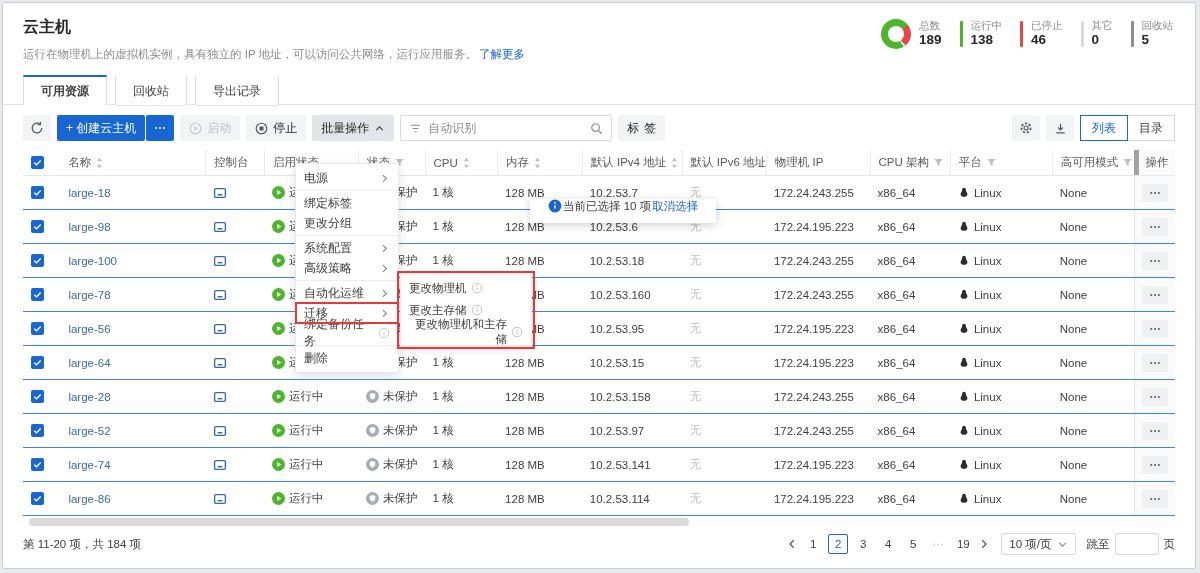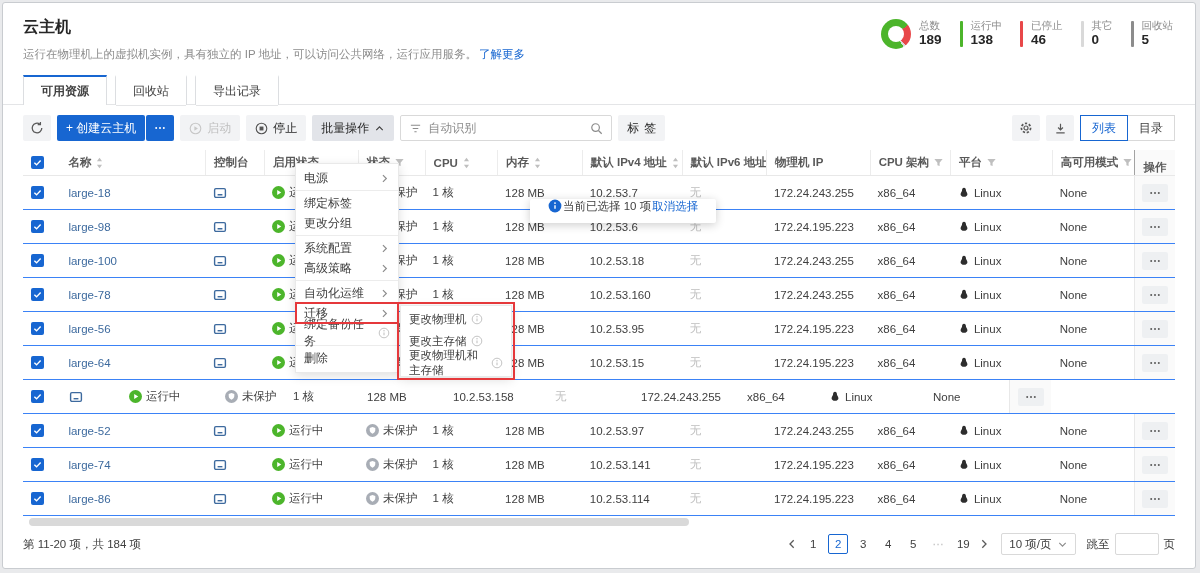--- a/index.html
+++ b/index.html
@@ -43,29 +43,29 @@
   .tbtn { width:48px; height:26px; display:flex; align-items:center; justify-content:center; font-size:12px; background:#fff; border:1px solid #d9d9d9; color:#404040; cursor:pointer; }
   .tbtn.active { border-color:#1766d1; color:#1766d1; position:relative; z-index:1; }
   .tbtn+.tbtn { margin-left:-1px; }
   .tag-btn { letter-spacing:5px; padding-right:4px; }
 
   
   .table { margin:9px 20px 0 20px; font-size:11.5px; }
   .tr { display:flex; align-items:center; height:34px; border-bottom:1px solid #3b82f6; color:#404040; }
   .thead { height:26px; color:#595959; border-bottom:1px solid #e8e8e8; font-size:11.5px; }
   .cell { display:flex; align-items:center; gap:4px; padding:0 4px 0 8px; height:100%; overflow:hidden; white-space:nowrap; }
-  .thead .cell { border-left:1px solid #ececec;font-weight:bold; }
+  .thead .cell { border-left:1px solid #ececec; }
   .thead .cell.c-check, .thead .cell.c-name { border-left:none; }
   .c-check{ width:38px; } .c-name{ width:148px; } .c-console{ width:60px; }
   .c-power{ width:96px; } .c-protection{ width:68px; } .c-cpu{ width:74px; }
   .c-memory{ width:66px; } .c-ipv4{ width:102px;margin-left:20px; } .c-ipv6{ width:86px; }
   .c-host_ip{ width:106px; } .c-arch{ width:82px; } .c-platform{ width:104px; }
   .c-ha{ width:84px; } .c-actions{ width:42px; justify-content:center; padding:0; }
   .tr .c-actions { background:#fafafa; border-left:1px solid #e8e8e8; }
-  .thead .c-actions { border-left:1px solid #a3a3a3;align-items:flex-end; }
+  .thead .c-actions { border-left:5px solid #a3a3a3; }
   .link { color:#3d6a9e; cursor:pointer; }
   .dim { color:#bfbfbf; }
   .checkbox { width:13px; height:13px; background:#1766d1; border-radius:2px; display:inline-flex; align-items:center; justify-content:center; cursor:pointer; }
   .dots-btn { width:26px; height:18px; background:#eef0f2; border-radius:2px; display:flex; align-items:center; justify-content:center; cursor:pointer; }
 
   .hscroll { margin:2px 20px 0 26px; height:8px; }
   .hscroll .thumb { width:660px; height:8px; background:#d9d9d9; border-radius:4px; }
 
   
   .footer { display:flex; align-items:center; justify-content:space-between; margin:7px 20px 0 20px; font-size:11.5px; color:#404040; }
@@ -76,21 +76,21 @@
   .parrow { color:#8c8c8c; cursor:pointer; display:flex; align-items:center; }
   .psize { height:22px; border:1px solid #d9d9d9; border-radius:2px; display:flex; align-items:center; gap:5px; padding:0 7px; margin-left:6px; cursor:pointer; }
   .jump-input { width:44px; height:22px; border:1px solid #d9d9d9; border-radius:2px; }
 
   
   .menu { position:absolute; left:292px; top:160px; width:104px; background:#fff; border:1px solid #e9e9e9; box-shadow:0 3px 10px rgba(0,0,0,.13); padding:4px 0; z-index:30; }
   .menu-item { height:20px; display:flex; align-items:center; gap:4px; padding:0 8px; font-size:12px; color:#404040; cursor:pointer; }
   .menu-item .lbl { flex:1; }
   .menu-item.hl { outline:2px solid #e5383b; outline-offset:-1px; }
   .menu-divider { height:1px; background:#ececec; margin:2px 0; }
-  .submenu { position:absolute; left:397px; top:302px; width:112px; background:#fff; border:1px solid #e9e9e9; box-shadow:0 3px 10px rgba(0,0,0,.13); padding:2px 0; z-index:31; outline:2px solid #e5383b; outline-offset:1px; }
+  .submenu { position:absolute; left:397px; top:271px; width:132px; background:#fff; border:1px solid #e9e9e9; box-shadow:0 3px 10px rgba(0,0,0,.13); padding:2px 0; z-index:31; outline:2px solid #e5383b; outline-offset:1px;text-align:right; }
   .submenu .menu-item { height:22px; font-size:11.5px; }
   .tooltip { position:absolute; left:527px; top:196px; height:24px; background:#fff; box-shadow:0 2px 10px rgba(0,0,0,.2); border-radius:2px; display:flex; align-items:flex-start; gap:1px; padding:0 18px; font-size:11.5px; color:#404040; z-index:25; white-space:nowrap; }
   .tooltip .act { color:#1766d1; cursor:pointer; }
 
   svg { display:block; }
 </style>
 </head>
 <body>
 
 <div class="card">
@@ -699,20 +699,23 @@
           </div>
      </div>
         <div class="tr">
        <div class="cell c-check">
             <span class="checkbox">
               <svg width="11" height="11" viewBox="0 0 14 14">
                 <path d="M3 7.4 5.8 10 11 4.4" fill="none" stroke="#fff" stroke-width="1.8"></path>
               </svg>
             </span>
           </div>
+       <div class="cell c-name">
+            <span class="link">large-28</span>
+          </div>
        <div class="cell c-console">
             <span>
               <svg width="14" height="14" viewBox="0 0 14 14">
                 <rect x="1.6" y="2.6" width="10.8" height="8.8" rx="1.3" fill="none" stroke="#3d6a9e" stroke-width="1.4"></rect>
                 <path d="M4.6 8.7h4.8" stroke="#3d6a9e" stroke-width="1.4"></path>
               </svg>
             </span>
           </div>
        <div class="cell c-power">
             <span>

